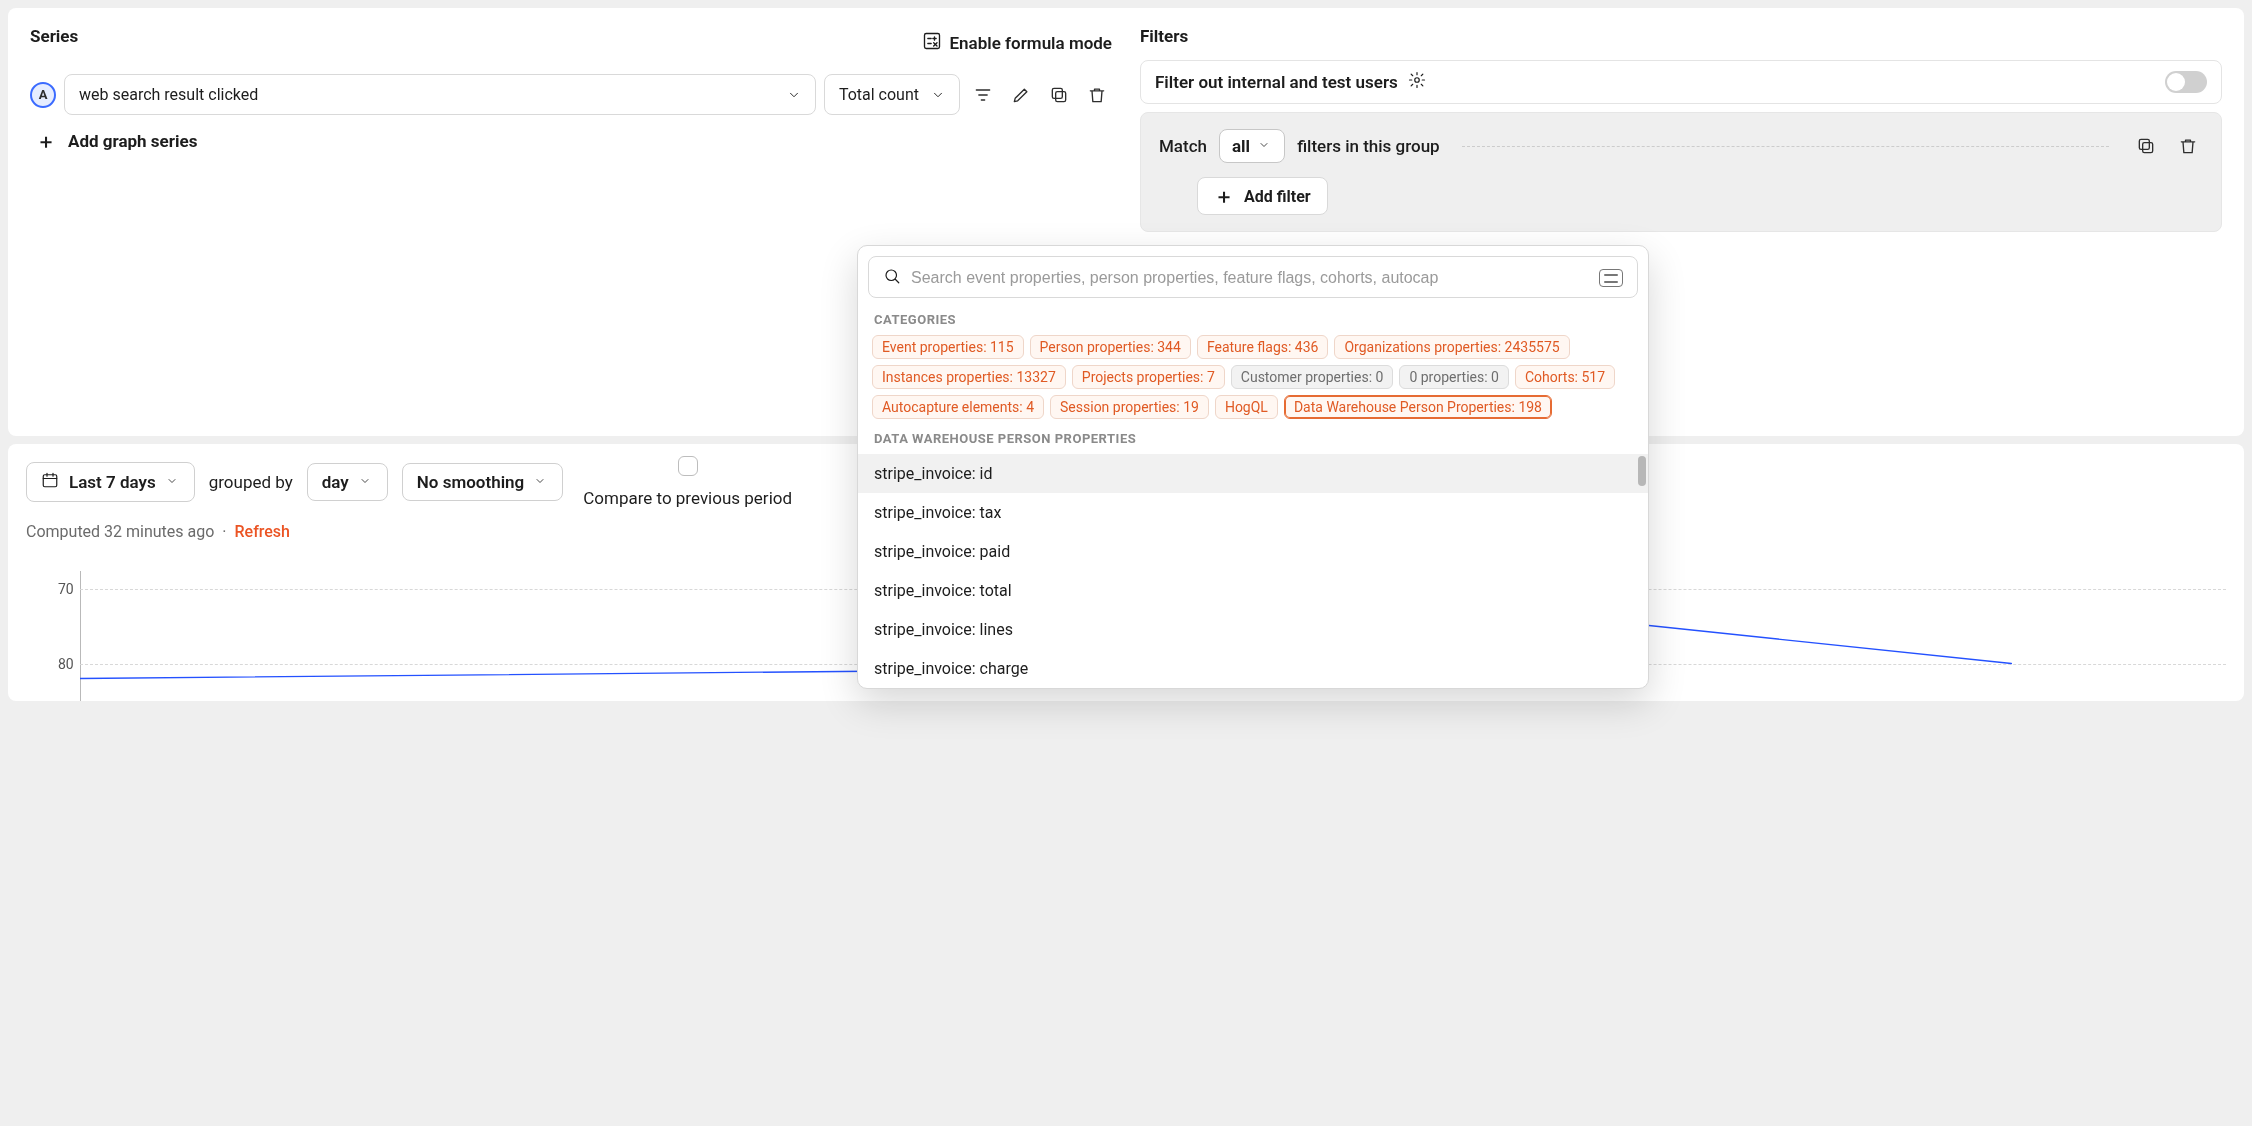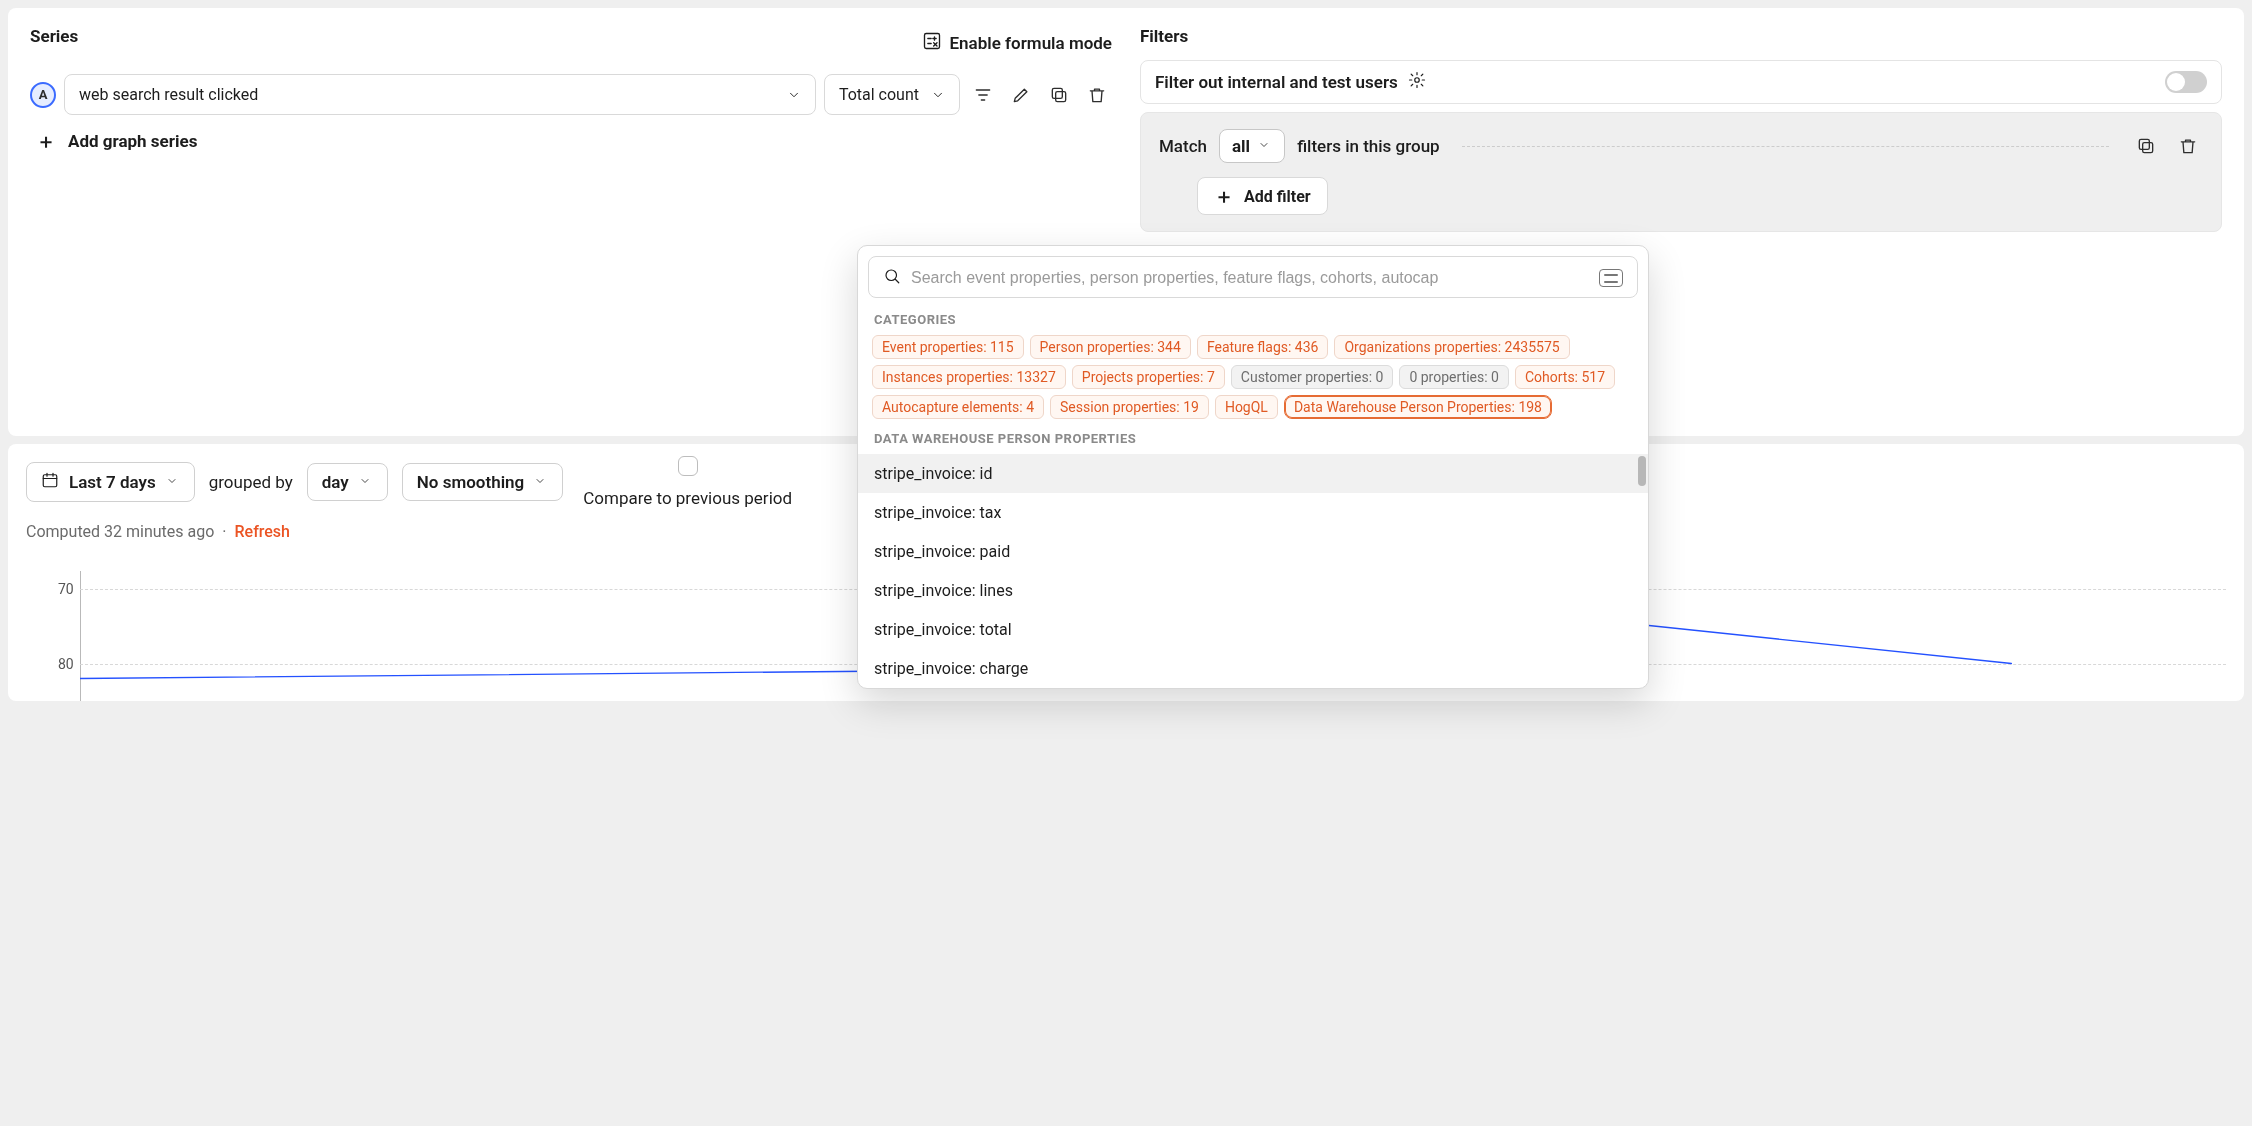--- a/index.html
+++ b/index.html
@@ -126,21 +126,21 @@
   .kbd-icn { width:24px; height:18px; border:1.4px solid #777; border-radius:4px; position:relative;}
   .kbd-icn::before{content:"";position:absolute;left:4px;right:4px;top:4px;height:2px;background:#777;border-radius:1px;}
   .kbd-icn::after{content:"";position:absolute;left:4px;right:4px;bottom:3px;height:2px;background:#777;border-radius:1px;}
   .pop-h { padding:4px 16px 8px 16px; color:#8a8a8a; font-size:13px; letter-spacing:.5px; font-weight:700;}
   .tags { padding:0 14px 8px 14px; display:flex; flex-wrap:wrap; gap:6px;}
   .tag {
     border:1px solid #efd6c9; background:#fff7f2; color:#e05a24;
     border-radius:6px; padding:3px 9px; font-size:14px; cursor:pointer;
   }
   .tag.gray { border-color:#dcdcdc; background:#f2f2f2; color:#6e6e6e; }
-  .tag.sel { border-color:#e66b33; box-shadow:inset 0 0 0 1px #e66b33;border-radius:8px;}
+  .tag.sel { border-color:#e66b33; box-shadow:inset 0 0 0 1px #e66b33;}
   .results { max-height:260px; overflow-y:auto; position:relative;}
   .result-item { padding:10px 16px; font-size:16px; cursor:pointer;}
   .result-item.hover { background:#f1f1f1; }
   .scroll-ind {
     position:absolute; right:2px; top:2px; width:8px; height:30px;
     background:#b7b7b7; border-radius:4px;
   }
   svg { stroke:currentColor; fill:none; stroke-width:1.6; stroke-linecap:round; stroke-linejoin:round;}
 </style>
 </head>
@@ -360,19 +360,19 @@
       <span class="tag">Session properties: 19</span>
       <span class="tag">HogQL</span>
       <span class="tag sel">Data Warehouse Person Properties: 198</span>
     </div>
   <div class="pop-h">DATA WAREHOUSE PERSON PROPERTIES</div>
   <div class="results">
     <div id="result-list">
         <div class="result-item hover">stripe_invoice: id</div>
         <div class="result-item">stripe_invoice: tax</div>
         <div class="result-item">stripe_invoice: paid</div>
+        <div class="result-item">stripe_invoice: total</div>
         <div class="result-item">stripe_invoice: lines</div>
-        <div class="result-item">stripe_invoice: total</div>
         <div class="result-item">stripe_invoice: charge</div>
       </div>
     <div class="scroll-ind"></div>
   </div>
 </div>
 
 </body></html>

